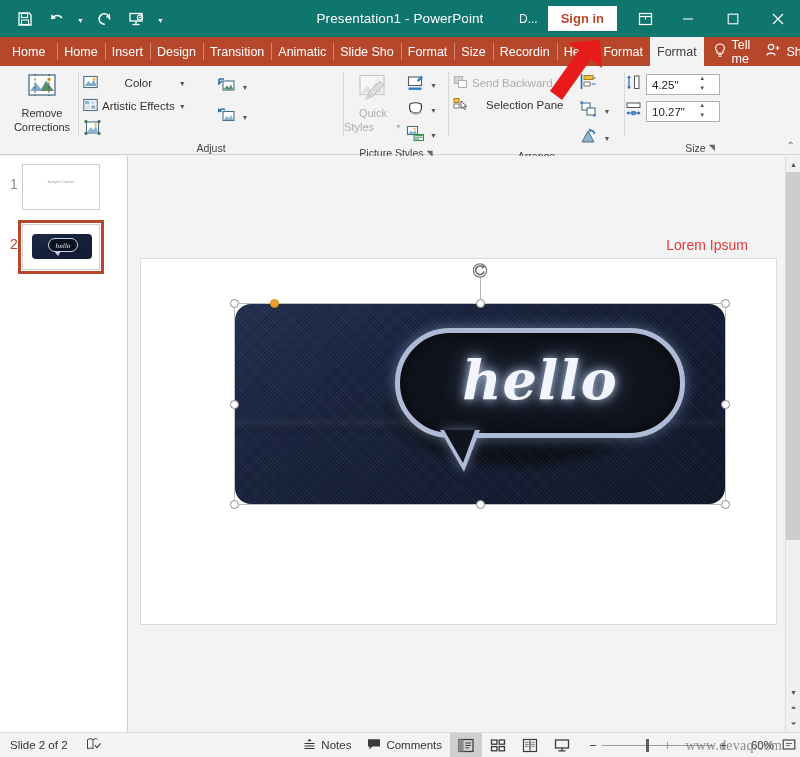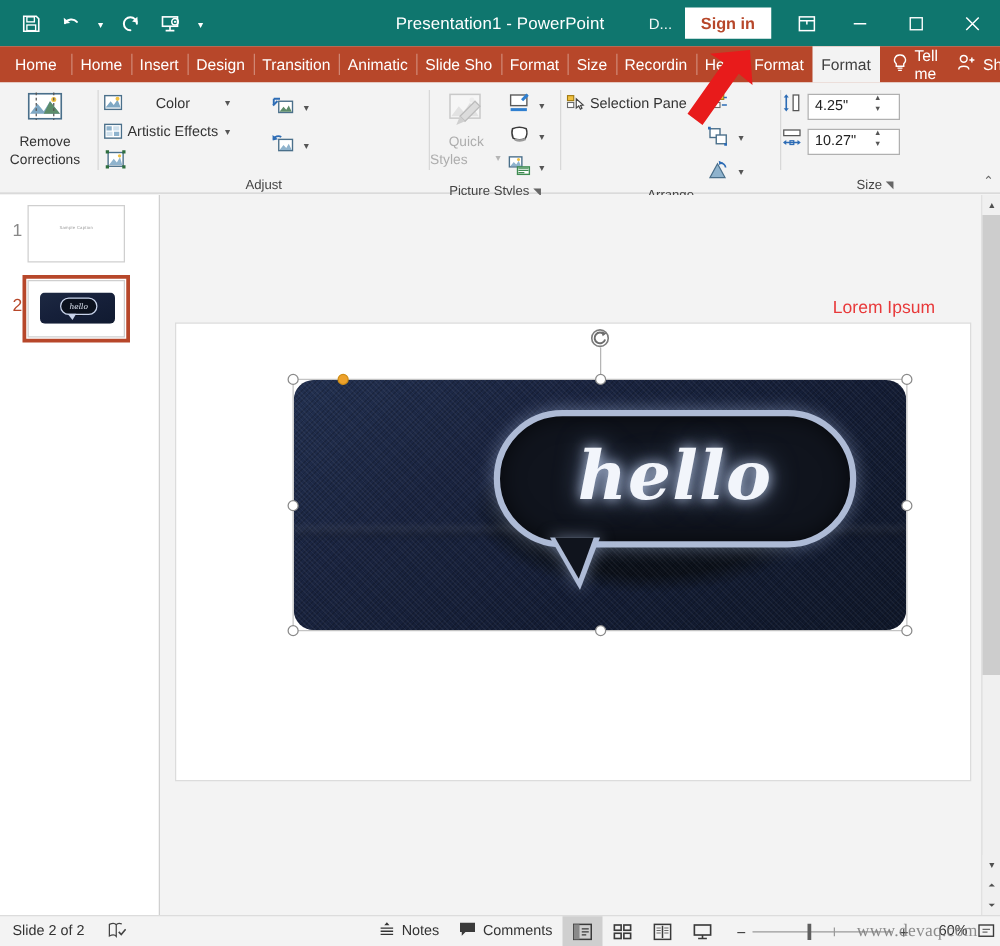--- a/index.html
+++ b/index.html
@@ -346,21 +346,21 @@
             </svg>
         </span>
         <span>Share</span>
       </div>
     </div>
   </div>
 
   <div class="ribbon">
 
     <div class="grp" style="width:78px">
-      <div class="grp-body" style="justify-content:flex-start">
+      <div class="grp-body" style="justify-content:flex-end">
         <div class="bigbtn">
           <span>
             <svg width="34" height="30" viewBox="0 0 34 30">
               <rect x="4" y="2" width="26" height="20" fill="#fff" stroke="#4a6f8a" stroke-width="1.3"></rect>
               <path d="M5 18 L11 10 L16 16 L21 8 L29 18 Z" fill="#7fa8c4"></path>
               <path d="M16 18 L21 8 L29 18 Z" fill="#5c8c6a"></path>
               <circle cx="24" cy="6.5" r="2" fill="#f0c040"></circle>
               <path d="M10 1 V23 M24 1 V23" stroke="#555" stroke-width="1" stroke-dasharray="2.2 2"></path>
             </svg>
           </span>
@@ -515,20 +515,30 @@
         <span>Picture Styles</span>
         <span class="dialog-launcher">◥</span>
       </div>
     </div>
 
     <div class="grp-sep"></div>
 
     <div class="grp" style="width:175px">
       <div class="grp-body">
         <div style="display:flex;flex-direction:column;gap:0;padding-top:2px">
+          <div class="smallbtn disabled">
+            <span>
+              <svg width="15" height="14" viewBox="0 0 15 14">
+                  <rect x="1.5" y="1.5" width="8" height="7" fill="#d5d5d5" stroke="#b0b0b0" stroke-width="1"></rect>
+                  <rect x="5.5" y="5.5" width="8" height="7" fill="#fff" stroke="#b0b0b0" stroke-width="1"></rect>
+                </svg>
+            </span>
+            <span>Send Backward</span>
+            <span class="caret dis">▼</span>
+          </div>
           <div class="smallbtn">
             <span>
               <svg width="15" height="14" viewBox="0 0 15 14">
                   <rect x="1" y="1.5" width="5" height="4" fill="#f0c040" stroke="#a07a10" stroke-width=".9"></rect>
                   <rect x="1" y="7" width="5" height="4" fill="#fff" stroke="#6a6a6a" stroke-width=".9"></rect>
                   <path d="M8 4 L8 11.5 L10 9.8 L11.3 12.4 L12.6 11.7 L11.4 9.3 L13.6 9.1 Z" fill="#fff" stroke="#444" stroke-width=".9"></path>
                 </svg>
             </span>
             <span>Selection Pane</span>
           </div>

